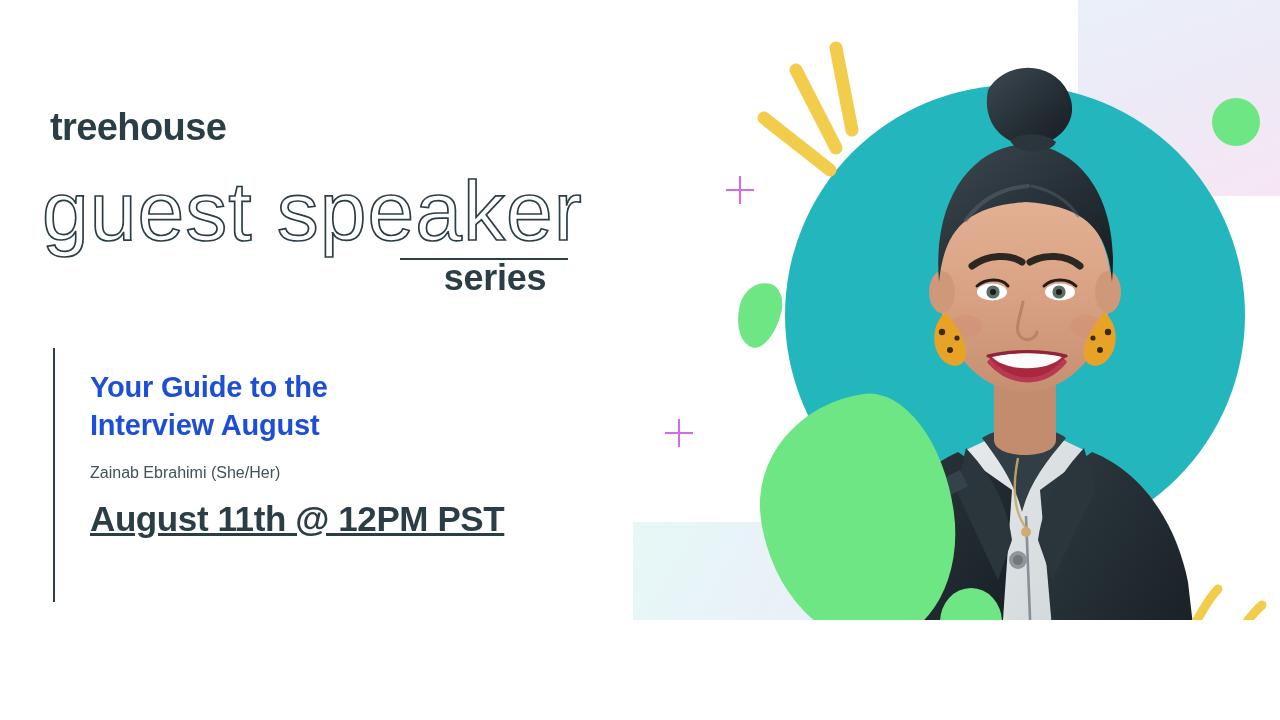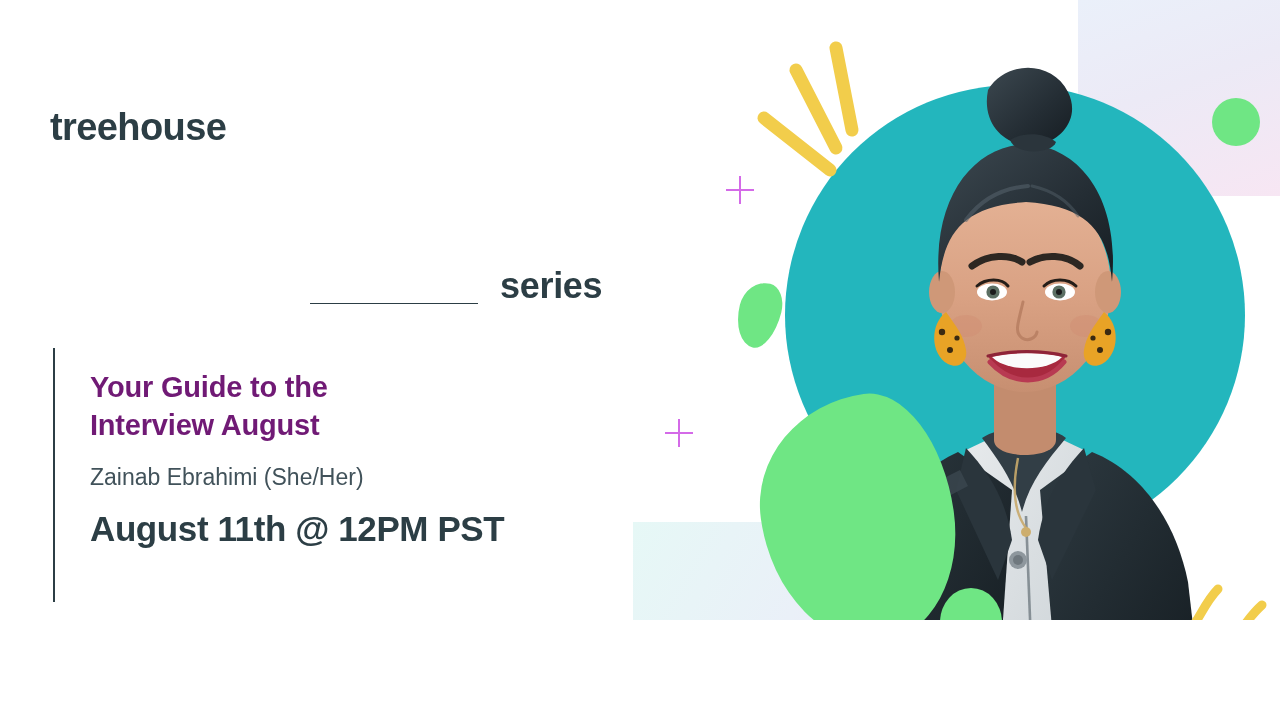--- a/index.html
+++ b/index.html
@@ -159,26 +159,27 @@
     font-size: 84px;
     font-weight: 400;
     letter-spacing: 1px;
     fill: none;
     stroke: #2c3e45;
     stroke-width: 1.7;
   }
 
   .series-row {
     position: absolute;
-    left: 310px;
+    left: 324px;
     top: 258px;
     width: 320px;
     height: 46px;
     display: flex;
-    align-items: flex-end;
+    align-items: center;
+    flex-direction: column;
   }
   .series-rule {
     width: 168px;
     height: 1.5px;
     background: #2c3e45;
     flex: none;
   }
   .series-word {
     margin-left: 22px;
     font-size: 36px;
@@ -200,40 +201,41 @@
   .detail-block {
     position: absolute;
     left: 90px;
     top: 368px;
     width: 560px;
   }
   .talk-title {
     font-size: 29px;
     font-weight: 600;
     line-height: 1.32;
-    color: #701a75;
+    color: #1d4ed8;
     letter-spacing: -0.2px;
     margin: 0;
   }
   .speaker-line {
-    font-size: 23px;
+    font-size: 16px;
     font-weight: 400;
     line-height: 1.45;
     color: #41525a;
     letter-spacing: 0px;
     margin: 0;
   }
   .speaker-block { margin-top: 16px; }
   .datetime {
     margin-top: 16px;
     font-size: 35px;
     font-weight: 700;
     letter-spacing: -0.4px;
     color: #2c3e45;
     line-height: 1.1;
+    text-decoration: underline;
   }
 </style>
 </head>
 <body>
 
 <div id="stage">
 
   <div class="panel-topright"></div>
   <div class="panel-bottom"></div>
 
@@ -372,20 +374,25 @@
         <path d="M0 92 C16 94 22 74 36 60 C48 48 54 28 68 14"></path>
         <path d="M38 108 C54 110 60 90 74 76 C88 62 96 44 112 30"></path>
       </g>
     </svg>
   </div>
 
   <div class="content">
 
     <div class="brand">treehouse</div>
 
+    <div class="headline-outline">
+      <svg width="620" height="110" viewBox="0 0 620 110" aria-hidden="true">
+        <text class="outline-text" x="4" y="82">guest speaker</text>
+      </svg>
+    </div>
 
     <div class="series-row">
       <span class="series-rule"></span>
       <span class="series-word">series</span>
     </div>
 
     <div class="vrule"></div>
 
     <div class="detail-block">
       <div class="talk-title">

